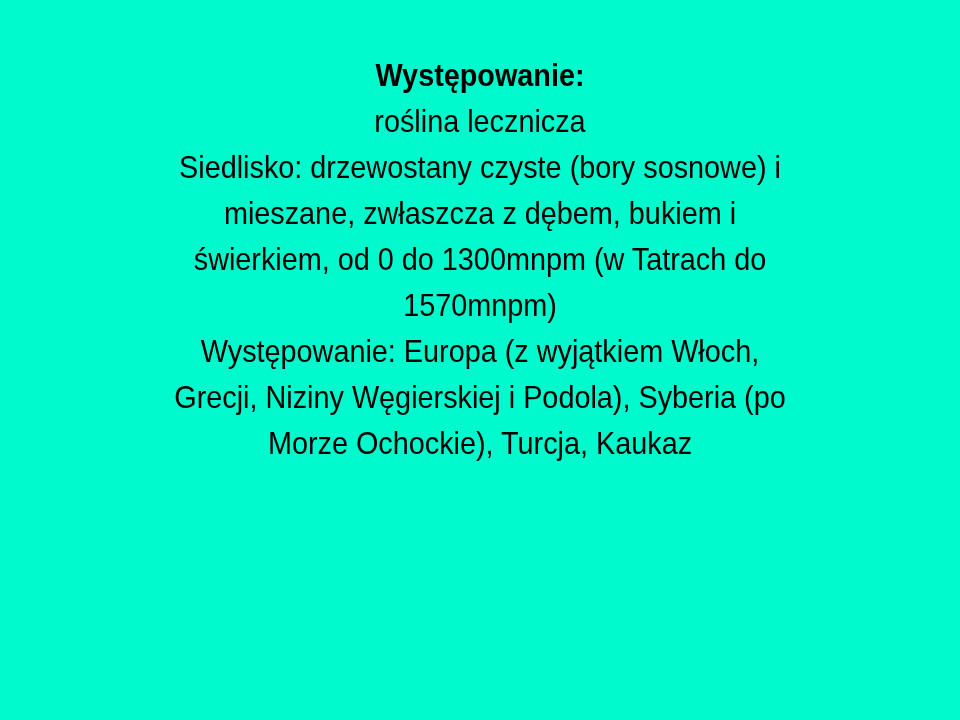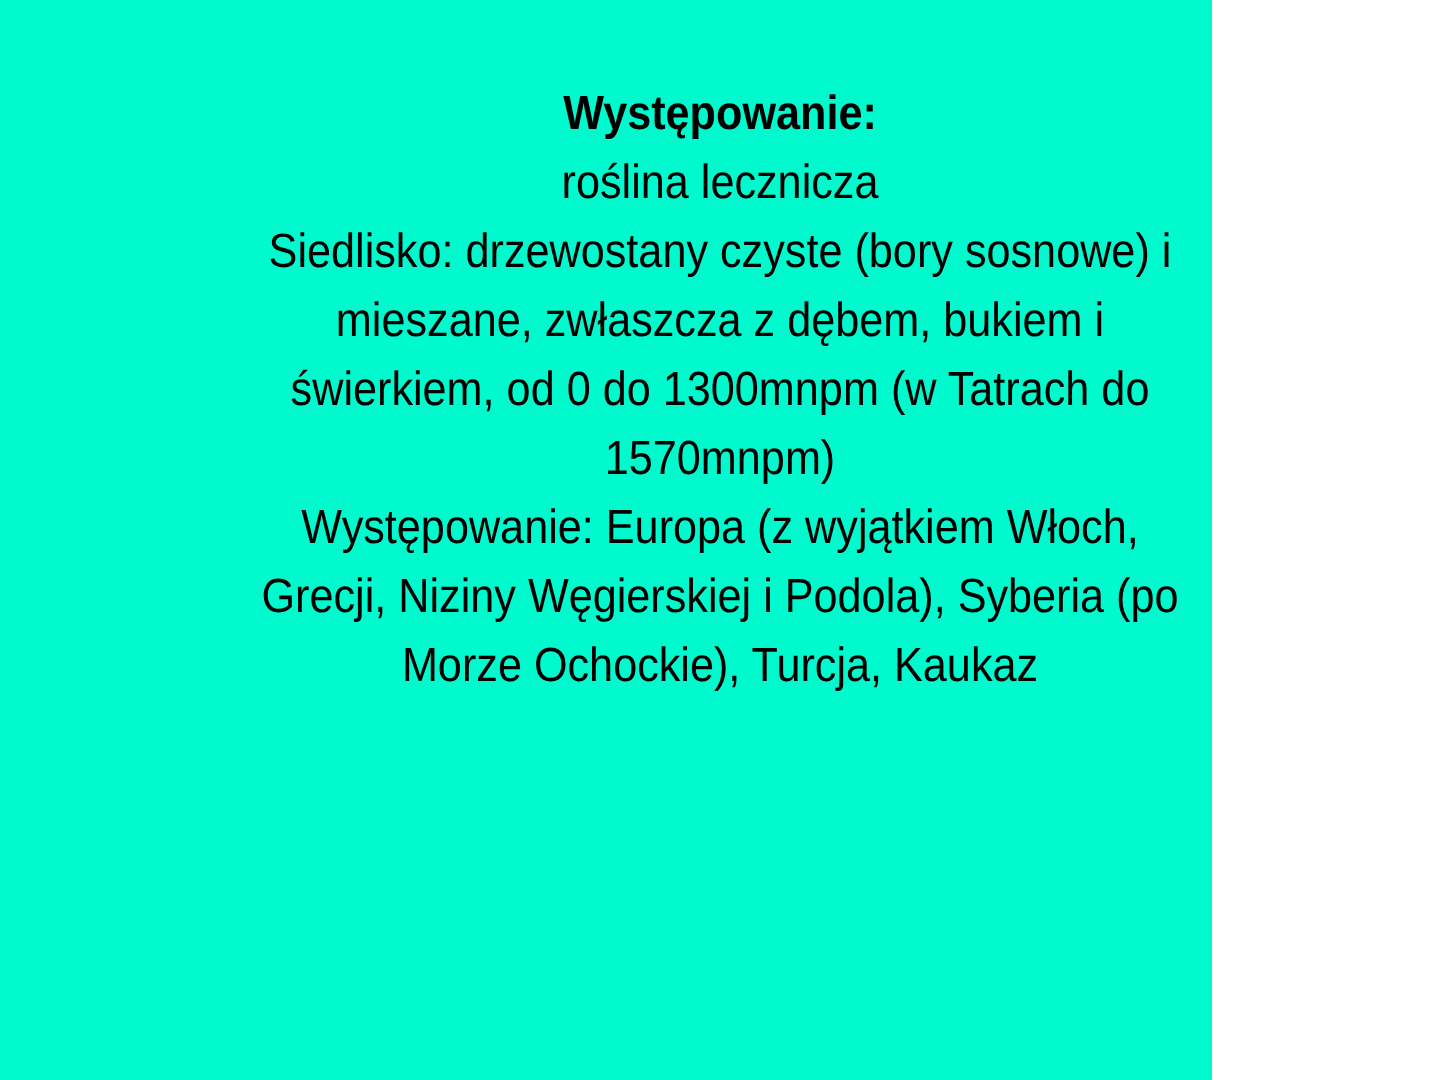--- a/index.html
+++ b/index.html
@@ -7,21 +7,21 @@
     padding: 0;
   }
   body {
     width: 960px;
     height: 720px;
     overflow: hidden;
     font-family: "Liberation Sans", "DejaVu Sans", sans-serif;
   }
   #slide {
     position: relative;
-    width: 808px;
+    width: 960px;
     height: 720px;
     background: #00facd;
     box-sizing: border-box;
   }
   #text-block {
     position: absolute;
     left: 80px;
     top: 52px;
     width: 800px;
     text-align: center;

